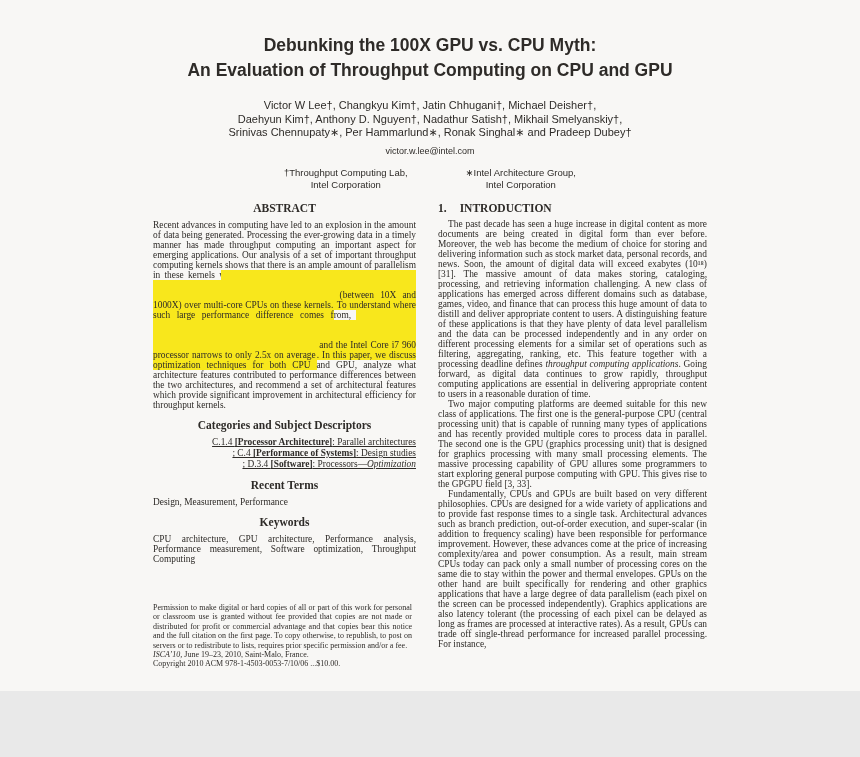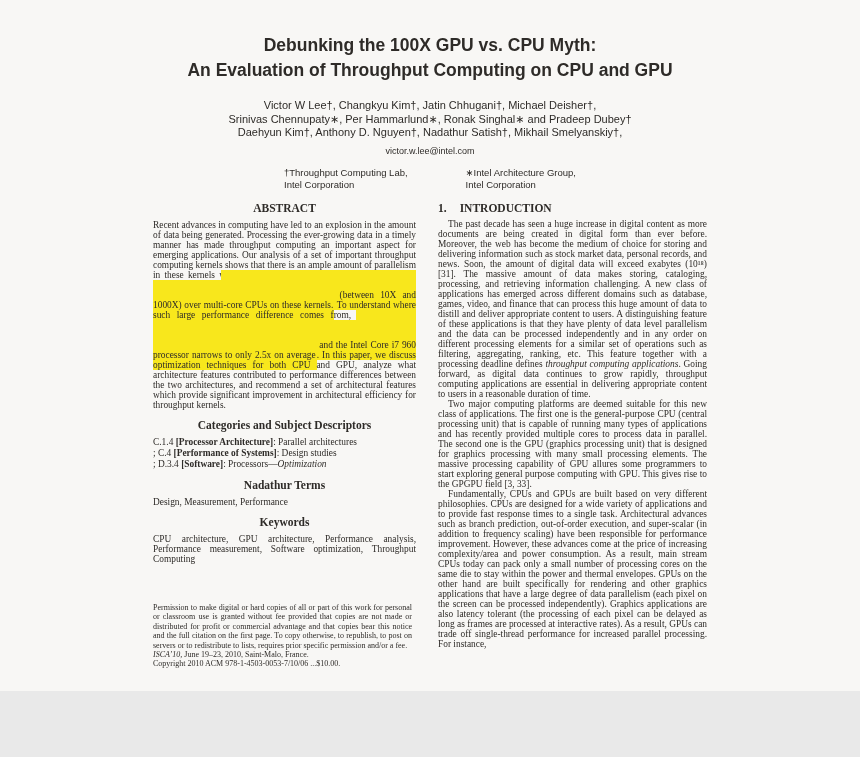--- a/index.html
+++ b/index.html
@@ -9,31 +9,31 @@
   }
   
   .title-block { position:absolute; top:33px; left:0; width:100%; text-align:center;
     font-family:"Liberation Sans", sans-serif; font-weight:bold; font-size:17.5px; line-height:25px; }
   .authors-block { position:absolute; top:99px; left:0; width:100%; text-align:center;
     font-family:Liberation Sans, sans-serif; font-size:11px; line-height:13.5px; }
   .email-line { position:absolute; top:146px; left:0; width:100%; text-align:center;
     font-family:"Liberation Sans", sans-serif; font-size:9px; }
   .affil-row { position:absolute; top:167px; left:0; width:100%;
     display:flex; justify-content:center; gap:58px;
-    font-family:"Liberation Sans", sans-serif; font-size:9.5px; line-height:11.5px; text-align:left; }
+    font-family:"Liberation Sans", sans-serif; font-size:9.5px; line-height:11.5px; text-align:center; }
   
   .columns { position:absolute; left:153px; top:202px; width:554px; display:flex; gap:22px; align-items:flex-start; }
   .col { font-size:9.4px; line-height:10px; text-align:justify; }
   .col-left  { width:263px; position:relative; height:510px; }
   .col-right { width:269px; }
   .sect-heading { font-weight:bold; font-size:11.5px; line-height:13px; margin:0 0 5px 0; text-align:center; }
   .sect-heading.spaced { margin-top:9px; }
   .intro-heading { font-weight:bold; font-size:11.5px; line-height:13px; margin:0 0 4px 0; text-align:left; }
   .intro-heading .num { margin-right:13px; }
-  .cat-line { text-align:left; line-height:11px; }
+  .cat-line { text-align:right; line-height:11px;text-decoration:underline; }
   .b { font-weight:bold; }
   .it { font-style:italic; }
   .hl { padding:10px 1px; }
   .para { margin:0; text-indent:10px; }
   .plain-line { text-align:left; }
   
   .footnote { position:absolute; top:401px; left:0; right:4px;
     font-size:8px; line-height:9.4px; text-align:justify; }
   .footnote .line { display:block; text-align:left; }
   
@@ -44,22 +44,22 @@
 
 <div class="page" style="background-color: rgb(248, 247, 245); color: rgb(46, 43, 40);">
 
   <div class="title-block">
     <div>Debunking the 100X GPU vs. CPU Myth:</div>
     <div>An Evaluation of Throughput Computing on CPU and GPU</div>
   </div>
 
   <div class="authors-block">
     <div>Victor W Lee†, Changkyu Kim†, Jatin Chhugani†, Michael Deisher†,</div>
+    <div>Daehyun Kim†, Anthony D. Nguyen†, Nadathur Satish†, Mikhail Smelyanskiy†,</div>
     <div>Srinivas Chennupaty∗, Per Hammarlund∗, Ronak Singhal∗ and Pradeep Dubey†</div>
-    <div>Daehyun Kim†, Anthony D. Nguyen†, Nadathur Satish†, Mikhail Smelyanskiy†,</div>
   </div>
 
   <div class="email-line">victor.w.lee@intel.com</div>
 
   <div class="affil-row">
     <div>
       <div>†Throughput Computing Lab,</div>
       <div>Intel Corporation</div>
     </div>
     <div>
@@ -72,21 +72,21 @@
 
     <div class="col col-left">
       <h2 class="sect-heading">ABSTRACT</h2>
       <p class="para" style="text-indent:0;"><span>Recent advances in computing have led to an explosion in the amount of data being generated. Processing the ever-growing data in a timely manner has made throughput computing an important aspect for emerging applications. Our analysis of a set of important throughput computing kernels shows that there is an ample amount of parallelism in these kernels which makes them suitable for today’s multi-core CPUs and GPUs. </span><span class="hl" style="background-color: rgb(248, 231, 28);">In the past few years there have been many studies claiming GPUs deliver substantial speedups (between 10X and 1000X) over multi-core CPUs on these kernels.</span><span> To understand where such large performance difference comes from, we perform a rigorous performance analysis and find that </span><span class="hl" style="background-color: rgb(248, 231, 28);">after applying optimizations appropriate for both CPUs and GPUs the performance gap between an Nvidia GTX280 processor and the Intel Core i7 960 processor narrows to only 2.5x on average</span><span>. In this paper, we discuss optimization techniques for both CPU and GPU, analyze what architecture features contributed to performance differences between the two architectures, and recommend a set of architectural features which provide significant improvement in architectural efficiency for throughput kernels.</span></p>
 
       <h2 class="sect-heading spaced">Categories and Subject Descriptors</h2>
       <div class="cat-line"><span>C.1.4 </span><span class="b">[Processor Architecture]</span><span>: Parallel architectures</span></div>
       <div class="cat-line"><span>; C.4 </span><span class="b">[Performance of Systems]</span><span>: Design studies</span></div>
       <div class="cat-line"><span>; D.3.4 </span><span class="b">[Software]</span><span>: Processors—</span><span class="it">Optimization</span></div>
 
-      <h2 class="sect-heading spaced">Nadathur Terms</h2>
+      <h2 class="sect-heading spaced">Recent Terms</h2>
       <div class="plain-line">Design, Measurement, Performance</div>
 
       <h2 class="sect-heading spaced">Keywords</h2>
       <p class="para" style="text-indent:0;">CPU architecture, GPU architecture, Performance analysis, Performance measurement, Software optimization, Throughput Computing</p>
 
       <div class="footnote">
         <span>Permission to make digital or hard copies of all or part of this work for personal or classroom use is granted without fee provided that copies are not made or distributed for profit or commercial advantage and that copies bear this notice and the full citation on the first page. To copy otherwise, to republish, to post on servers or to redistribute to lists, requires prior specific permission and/or a fee.</span>
         <span class="line"><span class="it">ISCA’10,</span><span> June 19–23, 2010, Saint-Malo, France.</span></span>
         <span class="line">Copyright 2010 ACM 978-1-4503-0053-7/10/06 ...$10.00.</span>
       </div>

